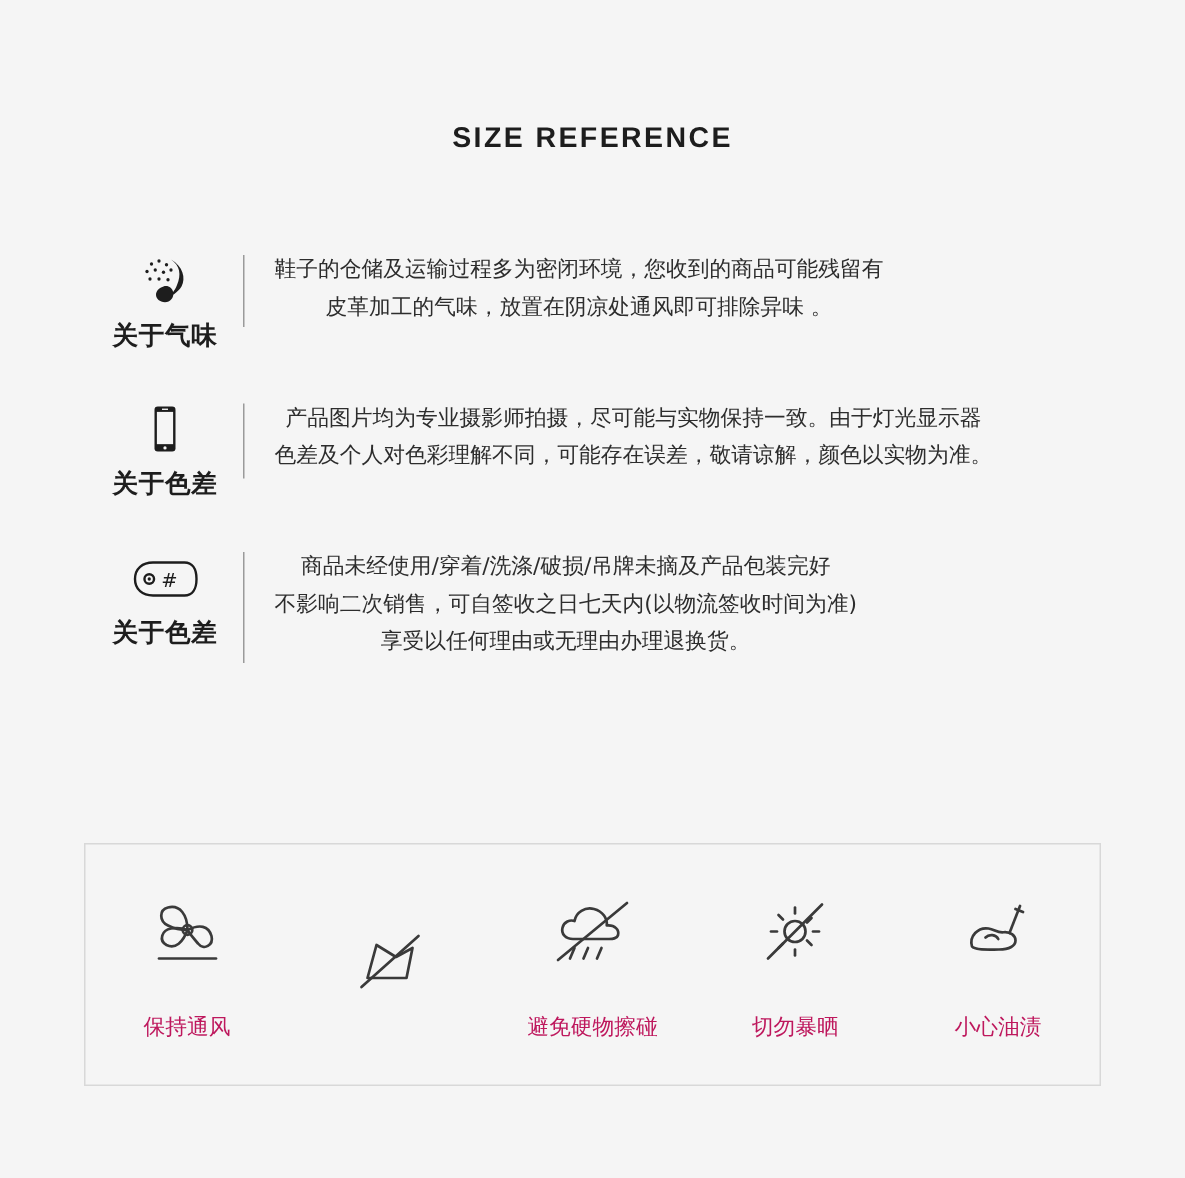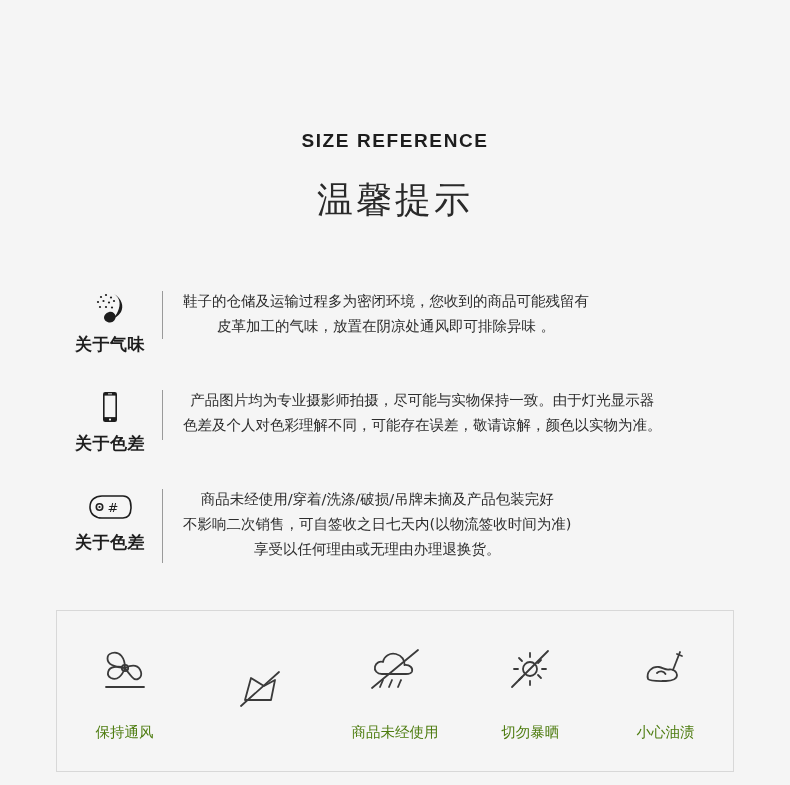--- a/index.html
+++ b/index.html
@@ -18,21 +18,20 @@
     position: relative;
     width: 790px;
     height: 785px;
     background: #f5f5f5;
   }
 
   
   .header {
     padding-top: 82px;
     text-align: center;
-    margin-top: 48px;
   }
   .title-en {
     font-size: 19px;
     font-weight: bold;
     letter-spacing: 1.6px;
     color: #1d1d1d;
     font-family: "Liberation Sans", sans-serif;
   }
   .title-cn {
     margin-top: 24px;
@@ -117,33 +116,32 @@
   }
   .care-icon {
     height: 56px;
     display: flex;
     align-items: center;
     justify-content: center;
   }
   .care-label {
     margin-top: 26px;
     font-size: 14.5px;
-    color: #4d7c0f;
+    color: #be185d;
     font-family: "DejaVu Sans", sans-serif;
     white-space: nowrap;
   }
 </style>
 </head>
 <body>
 
 <div class="page">
 
   <div class="header">
     <div class="title-en">SIZE REFERENCE</div>
-    <div class="title-cn">温馨提示</div>
   </div>
 
   <div class="notes">
 
     <div class="note-row row-smell">
       <div class="note-icon-block">
         <div class="note-icon">
           <svg width="40" height="36" viewBox="0 0 40 36">
             <g fill="#1d1d1d">
               <circle cx="11" cy="6" r="1.1"></circle>
@@ -244,21 +242,21 @@
         <svg width="62" height="50" viewBox="0 0 62 50">
           <g fill="none" stroke="#3a3a3a" stroke-width="1.8" stroke-linejoin="round" stroke-linecap="round">
             <path d="M18 30 C13 30 10 26.5 11 22.5 C12 18.5 16 17 19 18 C20 12 26 8.5 32 10 C38 11.5 41 16.5 40.5 21 C46 20.5 49 24 48 27.5 C47.2 30 44.5 30 42 30 Z"></path>
             <path d="M19 36 L16 43"></path>
             <path d="M28 36 L25 43"></path>
             <path d="M37 36 L34 43"></path>
             <path d="M8 44 L54 6"></path>
           </g>
         </svg>
       </div>
-      <div class="care-label">商品未经使用</div>
+      <div class="care-label">避免硬物擦碰</div>
     </div>
 
     <div class="care-item">
       <div class="care-icon">
         <svg width="54" height="50" viewBox="0 0 54 50">
           <g fill="none" stroke="#3a3a3a" stroke-width="1.8" stroke-linecap="round">
             <circle cx="27" cy="25" r="7"></circle>
             <path d="M27 9 L27 13"></path>
             <path d="M27 37 L27 41"></path>
             <path d="M11 25 L15 25"></path>

